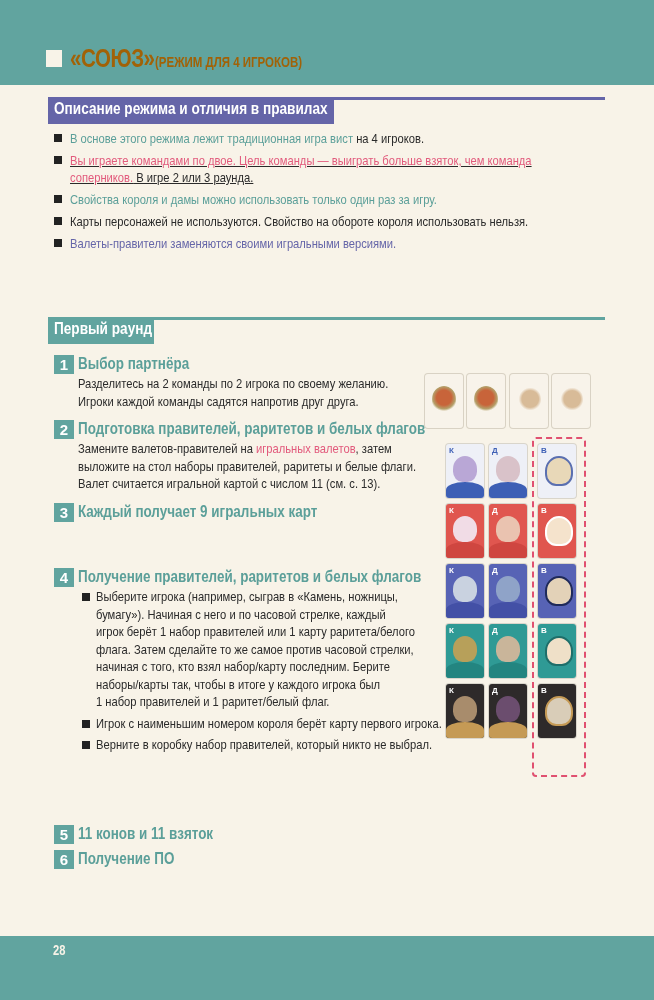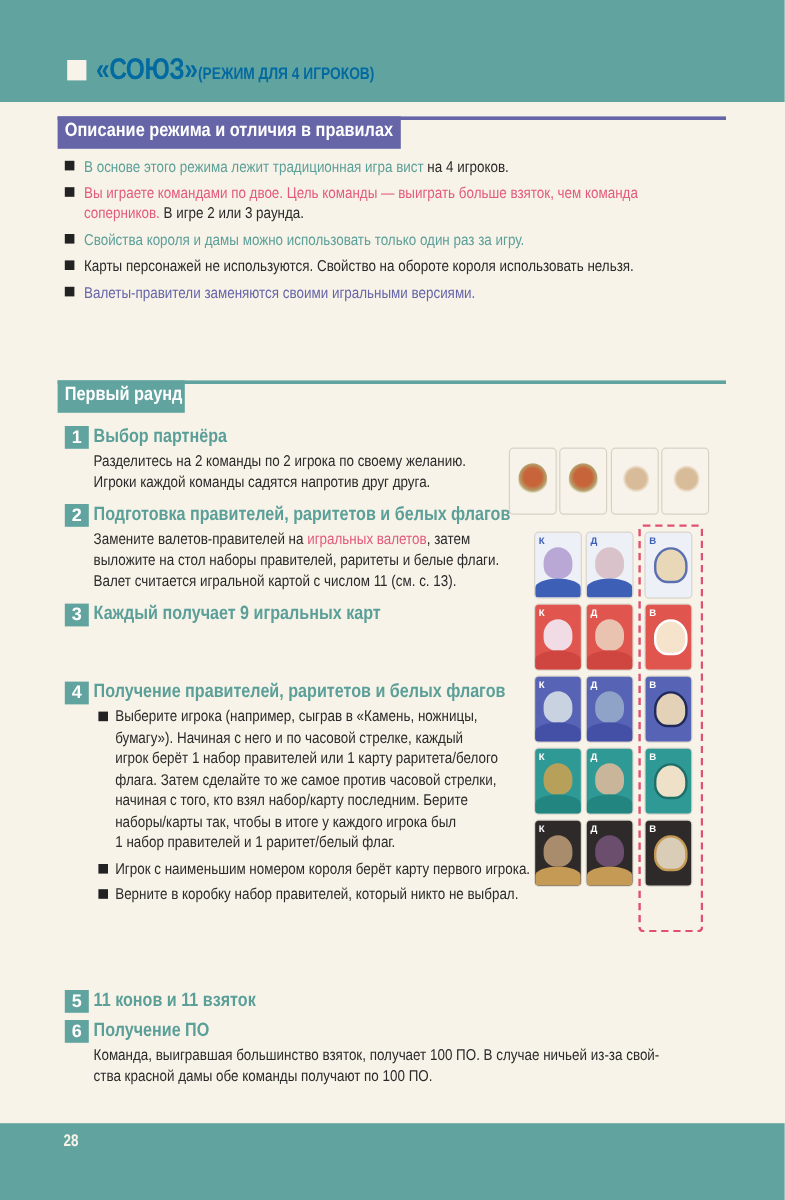--- a/index.html
+++ b/index.html
@@ -7,36 +7,36 @@
     width:654px; height:1000px; position:relative; overflow:hidden;
     background:#f8f3e8;
     font-family:"Liberation Sans", "DejaVu Sans", sans-serif;
     color:#2a2a2a;
   }
   .header-band {
     position:absolute; left:0; top:0; width:654px; height:85px;
     background:#61a49f;
   }
   .page-title {
-    position:absolute; left:56px; top:44px;
-    display:flex; align-items:baseline; color:#0369a1;
+    position:absolute; left:46px; top:44px;
+    display:flex; align-items:baseline; color:#a16207;
   }
   .title-square { width:16px; height:17px; background:#f8f3e8; margin-right:8px; display:inline-block; align-self:center; }
   .title-main { font-size:25px; font-weight:bold; letter-spacing:-0.5px; transform:scaleX(0.82); transform-origin:left; display:inline-block; }
   .title-sub { font-size:14px; font-weight:bold; margin-left:-18px; transform:scaleX(0.82); transform-origin:left; display:inline-block; }
 
   .section-head { position:absolute; left:48px; width:557px; }
   .section-head .line { position:absolute; left:0; right:0; top:0; height:3px; }
   .section-head .label {
     position:absolute; left:0; top:0; color:#fff; font-weight:bold; font-size:16px;
     padding:3px 6px 4px 6px; white-space:nowrap;
   }
   .section-head .label span { display:inline-block; transform:scaleX(0.85); transform-origin:left; }
 
-  .bullets { position:absolute; left:54px; width:560px; margin:0; padding:0; list-style:none; font-size:13px; line-height:17px; }
+  .bullets { position:absolute; left:54px; width:560px; margin:0; padding:0; list-style:none; font-size:13px; line-height:17px;text-decoration:underline; }
   .bullets li { position:relative; padding-left:16px; margin-bottom:5px; }
   .bullets li .sq { position:absolute; left:0; top:4px; width:8px; height:8px; background:#222; }
   .txt { display:inline-block; transform:scaleX(0.86); transform-origin:left; white-space:nowrap; }
   .teal { color:#5b9f99; }
   .pink { color:#e25a7c; }
   .purple { color:#6565a8; }
 
   .step { position:absolute; left:54px; }
   .step-head { display:flex; align-items:center; height:18px; }
   .num { width:20px; height:19px; background:#61a49f; color:#fff; font-weight:bold; font-size:15px; text-align:center; line-height:19px; margin-right:4px; }
@@ -165,24 +165,20 @@
       <div class="num">5</div>
       <span class="step-title">11 конов и 11 взяток</span>
     </div>
 </div>
 
 <div class="step" style="top:850px;">
   <div class="step-head">
       <div class="num">6</div>
       <span class="step-title">Получение ПО</span>
     </div>
-  <div class="step-body">
-    <span class="line">Команда, выигравшая большинство взяток, получает 100 ПО. В случае ничьей из-за свой-</span>
-    <span class="line">ства красной дамы обе команды получают по 100 ПО.</span>
-  </div>
 </div>
 
 <div class="card back-card" style="left:425px; top:374px;">
   <div class="blob" style="background:radial-gradient(circle at 50% 45%, #c8643a 0 40%, #b4a06a 60%, transparent 72%);"></div>
 </div>
 <div class="card back-card" style="left:467px; top:374px;">
   <div class="blob" style="background:radial-gradient(circle at 50% 45%, #c8643a 0 40%, #b4a06a 60%, transparent 72%);"></div>
 </div>
 <div class="card back-card" style="left:510px; top:374px;">
   <div class="blob" style="background:radial-gradient(circle at 55% 50%, #d8bb98 0 45%, transparent 62%);"></div>

